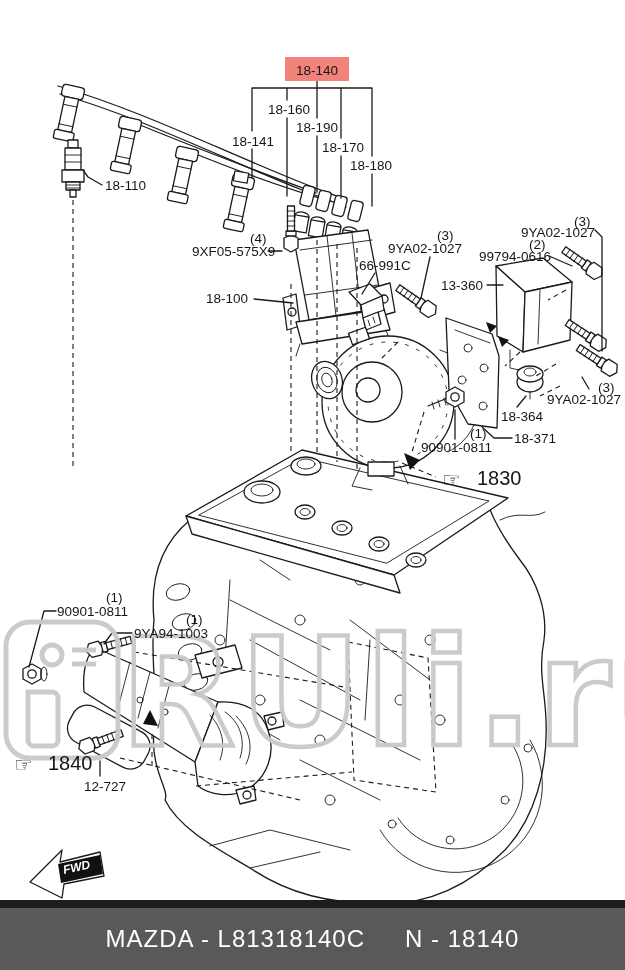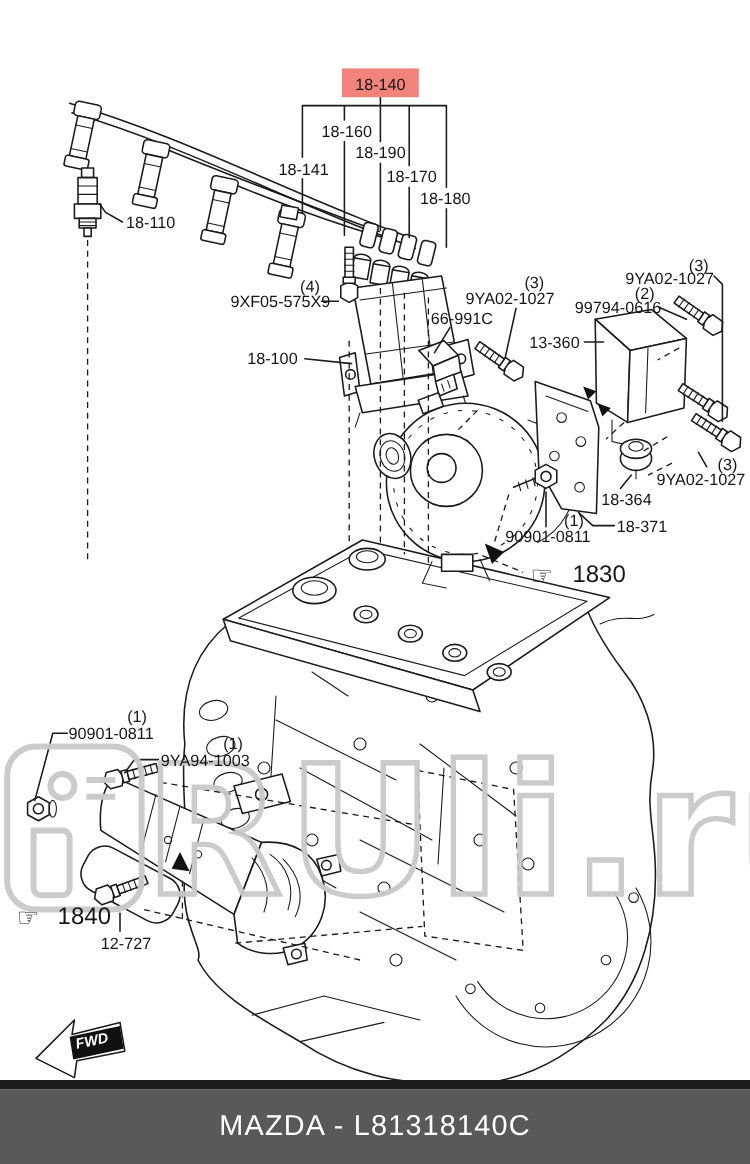--- a/index.html
+++ b/index.html
@@ -343,15 +343,16 @@
     <polygon class="lnf" stroke-width="2.4" points="30,882 62,850 60,862 100,852 104,876 64,884 62,898"></polygon>
     <polygon class="blk" points="58,864 100,855 103,874 61,883"></polygon>
     <text class="fwdtxt" x="64" y="874" transform="rotate(-12 64 874)">FWD</text>
   </g>
 </svg>
 
 <div class="cut"></div>
 
 <div class="footer">
   <span>MAZDA - L81318140C</span>
+  <span>N - 18140</span>
 </div>
 
 </div>
 
 </body></html>

